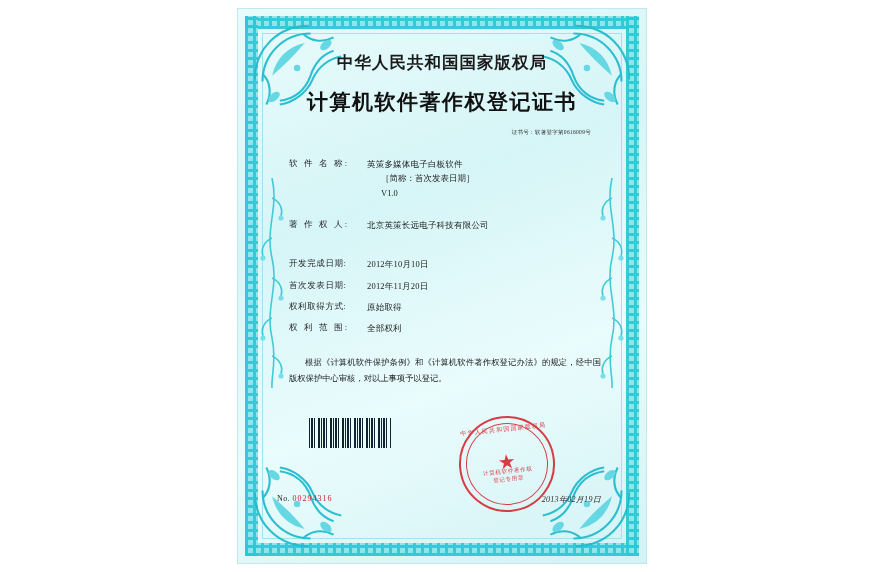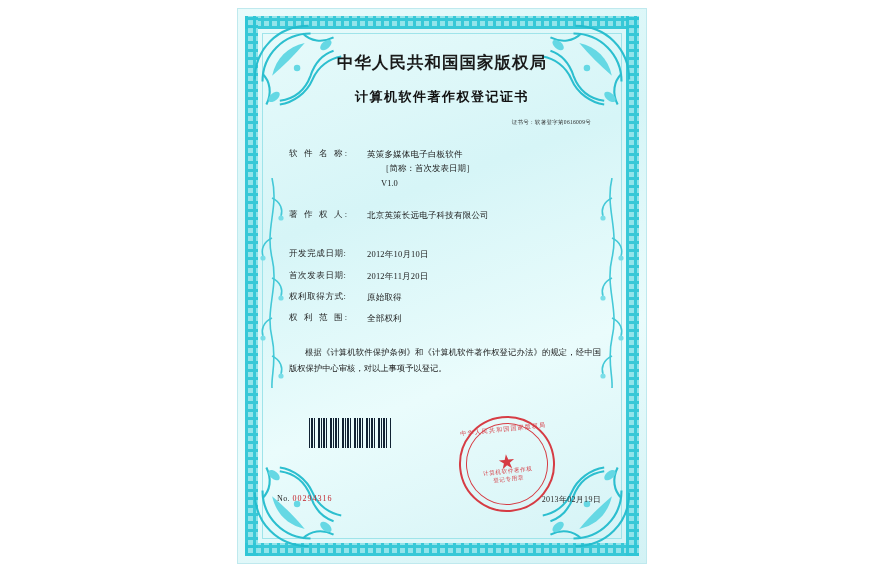--- a/index.html
+++ b/index.html
@@ -87,21 +87,21 @@
   .issuer {
     text-align: center;
     font-size: 16.5px;
     letter-spacing: 1px;
     color: #1a1a1a;
     font-family: "Liberation Serif", serif;
     font-weight: 700;
   }
   .main-title {
     text-align: center;
-    font-size: 13px;
+    font-size: 21px;
     letter-spacing: 1.5px;
     color: #111;
     font-weight: 700;
     margin-top: 14px;
   }
   .cert-no-line {
     text-align: right;
     font-size: 5.5px;
     color: #2b2b2b;
     margin-top: 13px;
@@ -217,20 +217,21 @@
   }
   .doc-no .num { color: #c4242c; letter-spacing: 1px; }
 
   .issue-date {
     position: absolute;
     right: 46px;
     top: 486px;
     font-size: 8px;
     color: #2a2a2a;
     letter-spacing: .3px;
+    font-style: italic;
   }
 </style>
 </head>
 <body>
 
 <div id="certificate-page">
 
   <div class="cert-frame">
 
     <div class="border-band border-top"></div>

